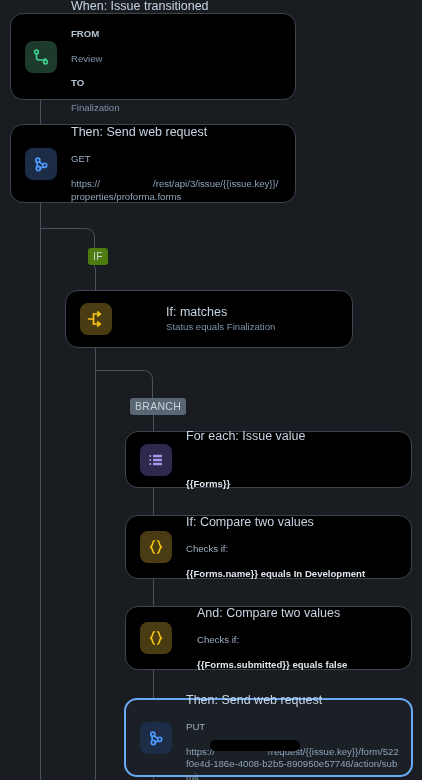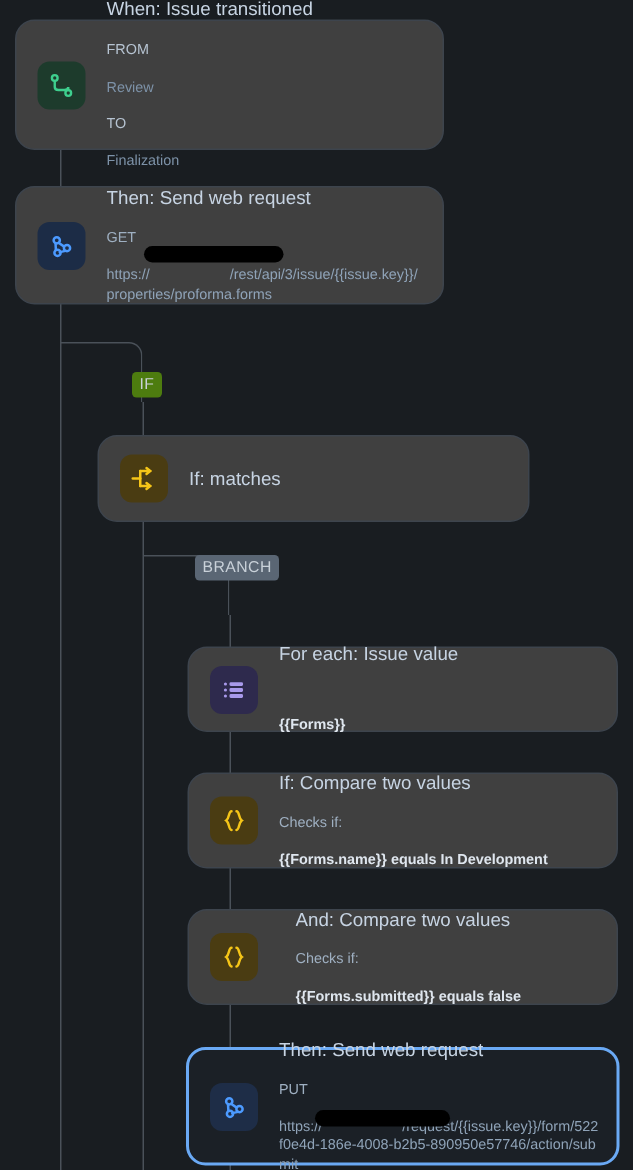--- a/index.html
+++ b/index.html
@@ -41,21 +41,21 @@
     color: #c9d1d9;
     white-space: nowrap;
     z-index: 3;
   }
   .badge.if-badge     { background: #4d7c0f; }
   .badge.branch-badge { background: #5a6674; }
 
   
   .card {
     position: absolute;
-    background: #404040;
+    background: #000000;
     border: 1px solid #3d444d;
     border-radius: 13px;
     display: flex;
     align-items: center;
     z-index: 2;
   }
   .card.selected {
     border: 2px solid #6aa9f4;
     background: #1b2026;
   }
@@ -79,21 +79,21 @@
     line-height: 16px;
     margin-bottom: 1px;
     white-space: nowrap;
   }
   .sub {
     font-size: 9.6px;
     line-height: 12.4px;
     color: #7d92a8;
     white-space: pre-line;
   }
-  .sub b { color: #b6c3d1; font-weight: normal; }
+  .sub b { color: #b6c3d1; font-weight: bold; }
   .sub .strong { color: #dfe6ee; font-weight: bold; }
   .sub .lbl { color: #9fb0c2; }
   .sub .url { color: #8fa3b8; word-break: break-all; white-space: normal; }
 
   
   .ic-green   { background: #1d3b2c; }
   .ic-blue    { background: #1c2c46; }
   .ic-yellow  { background: #4a3c12; }
   .ic-purple  { background: #2e2a4d; }
   .ic-bluesel { background: #1e2d47; }
@@ -115,21 +115,21 @@
 
   <div class="elbow-tr" style="left:40px; top:228px; width:55px; height:40px;"></div>
 
   <div class="vline" style="left:95px; top:268px; height:512px;"></div>
 
   <div class="elbow-tr" style="left:95px; top:370px; width:58px; height:40px;"></div>
 
   <div class="vline" style="left:153px; top:410px; height:370px;"></div>
 
   <div class="badge if-badge" style="left:88px; top:248px;">IF</div>
-  <div class="badge branch-badge" style="left:130px; top:370px;text-align:right;">BRANCH</div>
+  <div class="badge branch-badge" style="left:130px; top:398px;text-align:right;">BRANCH</div>
 
   <div class="card" style="left:10px; top:13px; width:286px; height:87px;">
     <div class="card-icon ic-green">
       <svg width="20" height="20" viewBox="0 0 20 20" fill="none" stroke="#3ecf8e" stroke-width="1.6">
         <circle cx="5.5" cy="5" r="1.9" fill="none"></circle>
         <circle cx="14.5" cy="15" r="1.9" fill="none"></circle>
         <path d="M5.5 7 L5.5 11 Q5.5 13 8 13 L12 13 Q14.5 13 14.5 11 L14.5 13" stroke-linecap="round"></path>
       </svg>
     </div>
     <div class="card-body">
@@ -157,33 +157,34 @@
     <div class="card-body">
       <div class="card-title">Then: Send web request</div>
       <div class="sub">
         <span class="lbl">GET</span><br>
         <span class="url"><span>https://</span><span style="color:transparent;">&nbsp;&nbsp;&nbsp;&nbsp;&nbsp;&nbsp;&nbsp;&nbsp;&nbsp;&nbsp;&nbsp;&nbsp;&nbsp;&nbsp;&nbsp;&nbsp;&nbsp;&nbsp;&nbsp;&nbsp;</span><span>/rest/api/3/issue/{{issue.key}}/properties/proforma.forms</span></span>
       </div>
     </div>
   </div>
   <div class="redact" style="left:96px; top:164px; width:93px; height:11px;"></div>
 
-  <div class="card" style="left:65px; top:290px; width:288px; height:58px;">
+  <div class="card" style="left:65px; top:290px; width:288px; height:58px;gap:40px;">
     <div class="card-icon ic-yellow">
       <svg width="20" height="20" viewBox="0 0 24 24" fill="none" stroke="#f5c518" stroke-width="2" stroke-linecap="round">
         <path d="M3 12 H9"></path>
         <path d="M9 6 V18"></path>
         <path d="M9 6 H16"></path>
         <path d="M9 18 H16"></path>
         <path d="M14 3.6 L17 6 L14 8.4" fill="none"></path>
         <path d="M14 15.6 L17 18 L14 20.4" fill="none"></path>
       </svg>
     </div>
     <div class="card-body">
       <div class="card-title">If: matches</div>
+      <div class="sub">Status equals Finalization</div>
     </div>
   </div>
 
   <div class="card" style="left:125px; top:431px; width:287px; height:57px;">
     <div class="card-icon ic-purple">
       <svg width="18" height="18" viewBox="0 0 24 24" fill="none">
         <rect x="8" y="5" width="12" height="3.4" rx="1.2" fill="#a899ea"></rect>
         <rect x="8" y="10.3" width="12" height="3.4" rx="1.2" fill="#a899ea"></rect>
         <rect x="8" y="15.6" width="12" height="3.4" rx="1.2" fill="#a899ea"></rect>
         <circle cx="4.4" cy="6.7" r="1.4" fill="#a899ea"></circle>

